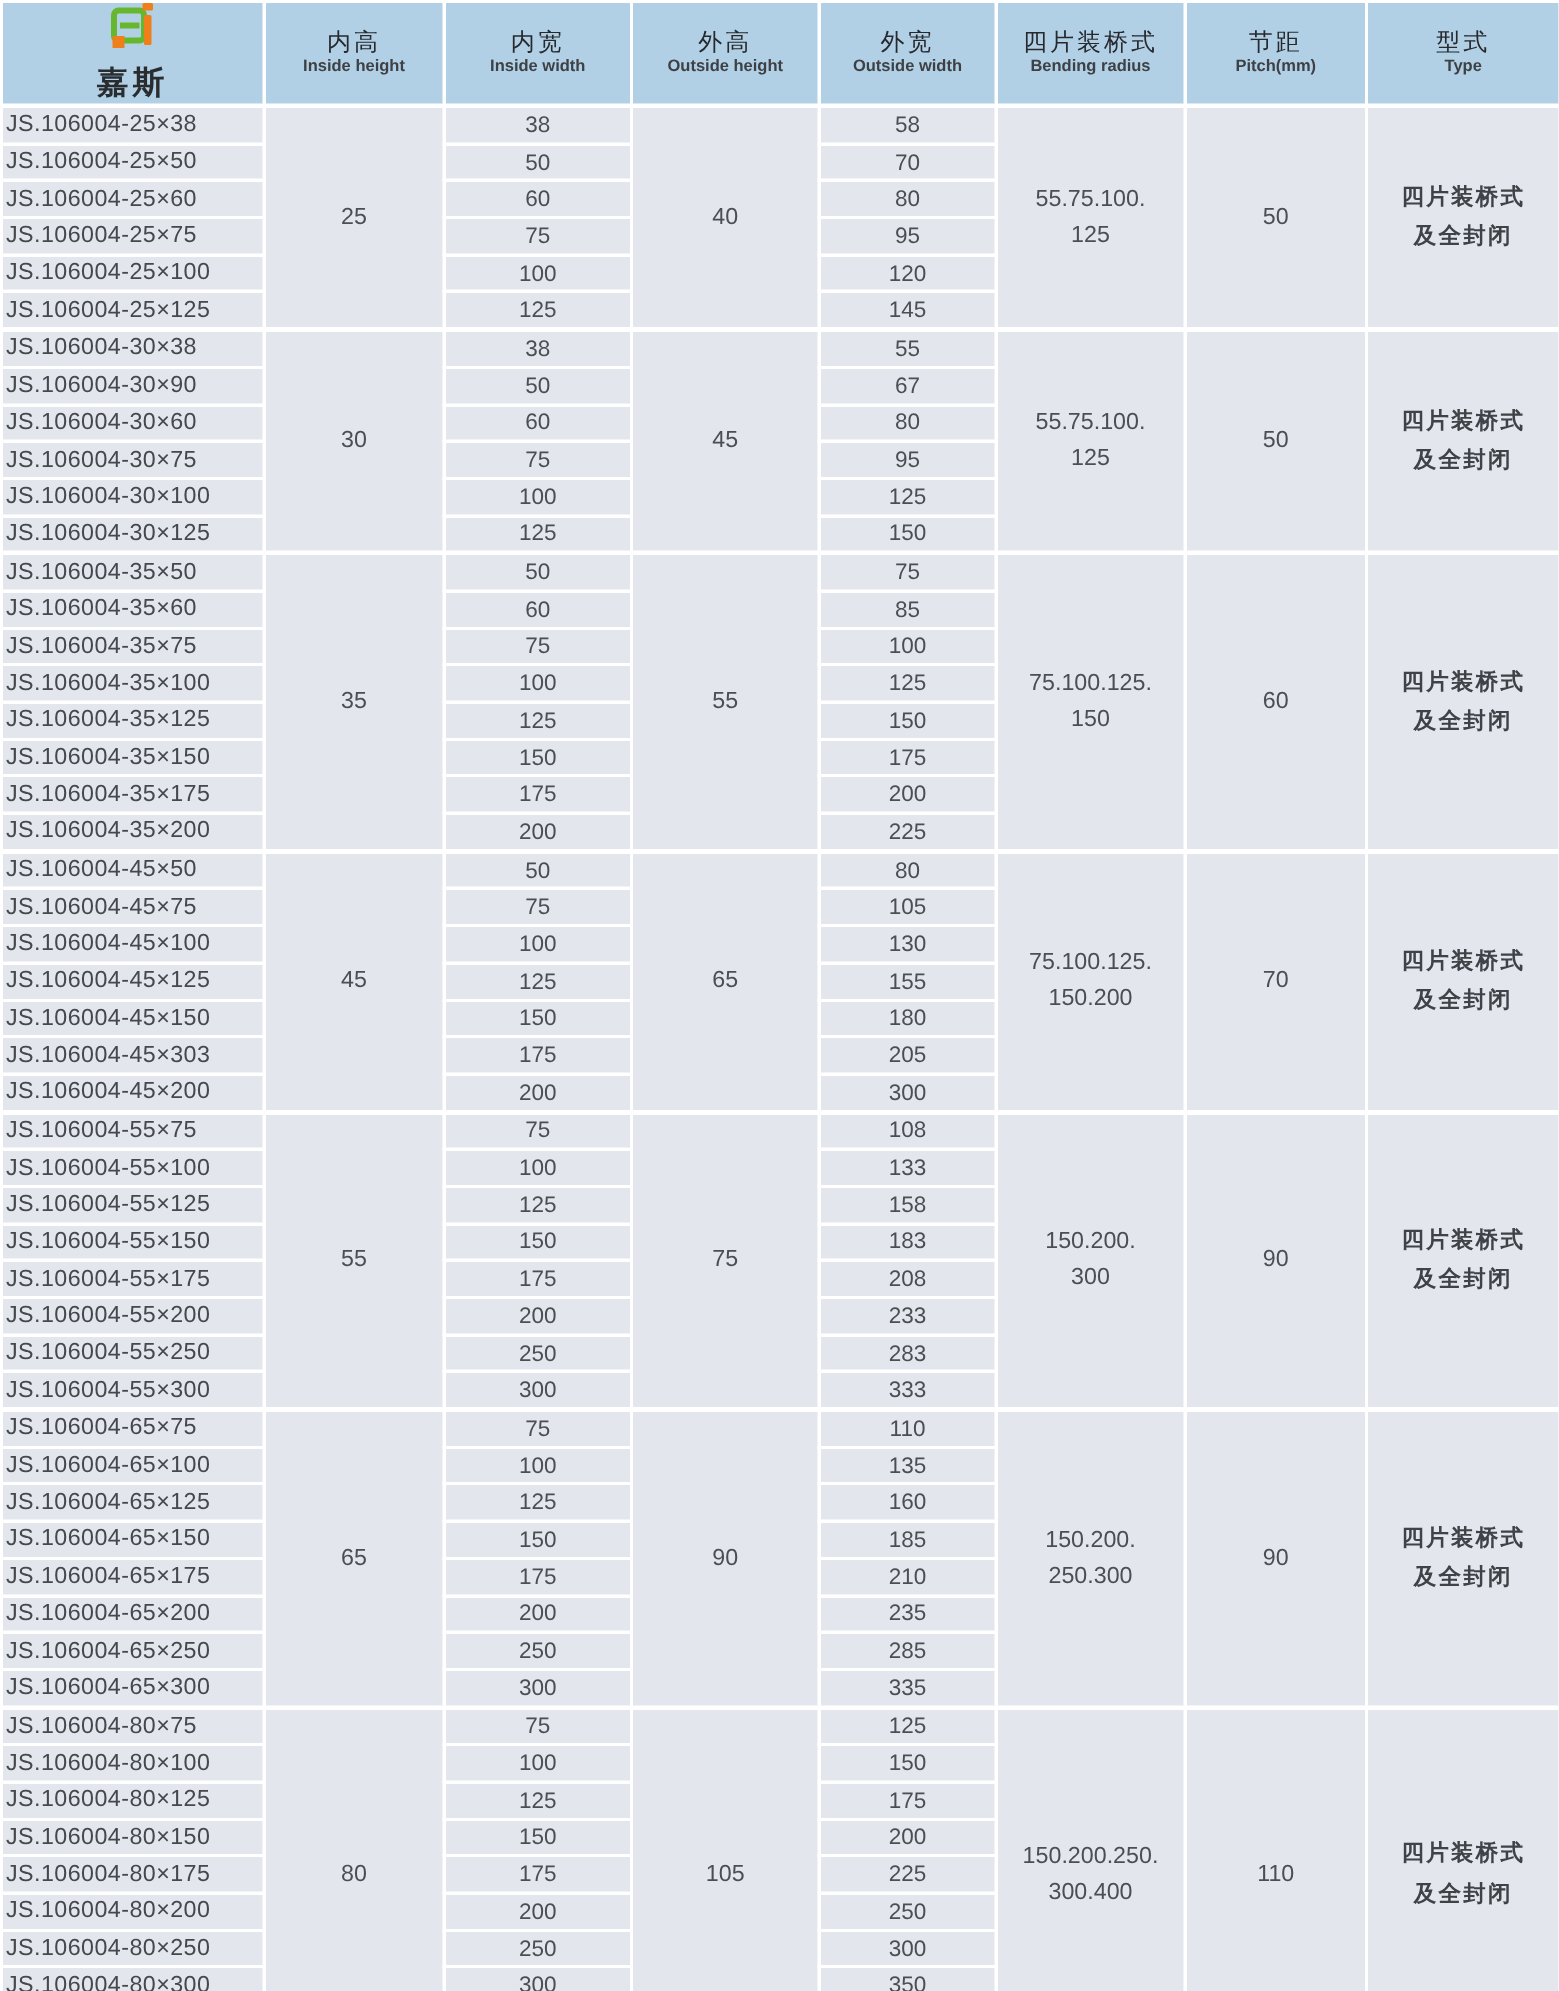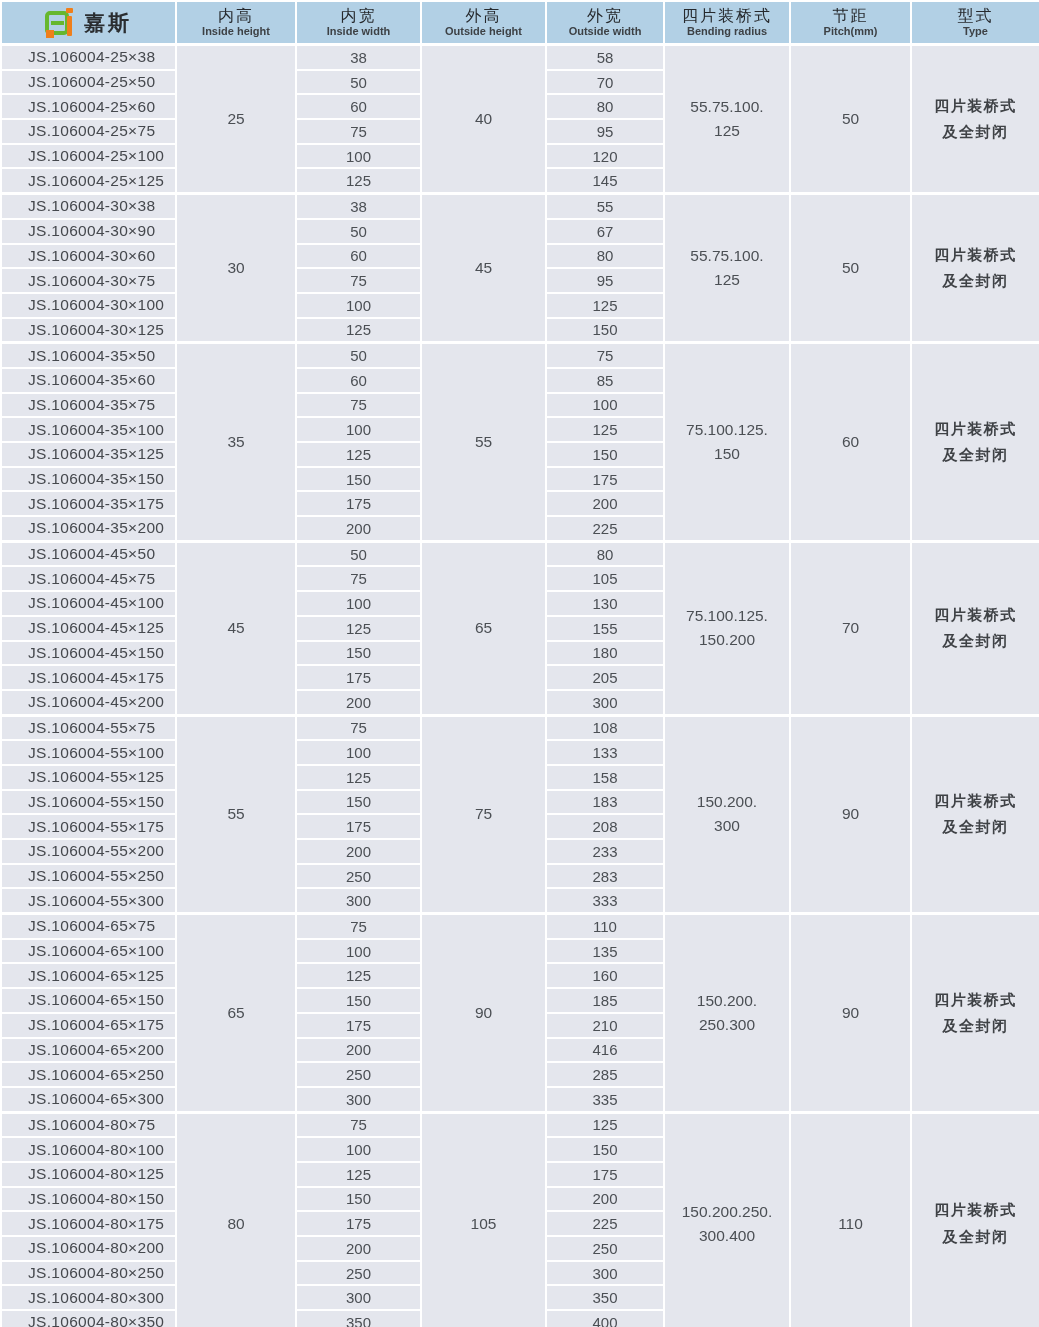--- a/index.html
+++ b/index.html
@@ -2,30 +2,30 @@
 <html><head>
 <meta charset="utf-8">
 <style>
   html,body{margin:0;padding:0;background:#ffffff;font-family:"Liberation Sans",sans-serif;}
   .page{width:1039px;}
   table{border-collapse:collapse;table-layout:fixed;width:1039px;border-bottom:3px solid #c0c6cd;}
   th,td{border:2px solid #ffffff;padding:0;text-align:center;vertical-align:middle;overflow:hidden;}
   thead th{background:#b2d0e5;height:41px;}
   thead .zh{font-size:16px;color:#26292d;font-weight:400;line-height:1.15;letter-spacing:2px;}
   thead .en{font-size:11px;color:#3d4145;line-height:1.2;}
-  .logo-wrap{display:flex;align-items:center;justify-content:center;gap:9px;}
+  .logo-wrap{display:flex;align-items:center;justify-content:center;gap:9px;flex-direction:column;}
   .brand-name{font-size:21px;color:#2a2d30;font-weight:600;letter-spacing:3px;}
   .logo-icon{position:relative;width:30px;height:30px;display:inline-block;}
   .logo-green{position:absolute;left:0;top:3px;width:24px;height:24px;border:4px solid #66b72e;border-radius:5px;box-sizing:border-box;}
   .logo-green-mid{position:absolute;left:6px;top:13px;width:13px;height:4px;background:#66b72e;}
   .logo-orange-sq{position:absolute;left:1px;bottom:0;width:8px;height:8px;background:#ef7f1b;}
   .logo-orange-bar{position:absolute;right:3px;top:8px;width:5px;height:20px;background:#ef7f1b;border-radius:1px;}
   .logo-orange-dot{position:absolute;right:2px;top:0;width:7px;height:5px;background:#ef7f1b;border-radius:1px;}
   tbody td{background:#e4e6ed;height:22.7px;font-size:15px;color:#4b4f54;}
-  tbody td.model{text-align:left;padding-left:26px;font-size:15.5px;color:#45484d;letter-spacing:0.3px;}
+  tbody td.model{text-align:left;padding-left:2px;font-size:15.5px;color:#45484d;letter-spacing:0.3px;}
   tbody td.merged{font-size:15.5px;color:#4b4f54;}
   tbody td.br div{line-height:1.55;}
   tbody td.type div{line-height:1.75;letter-spacing:1.5px;font-size:15px;color:#3f4246;font-weight:bold;}
   tr.group-start td{border-top:3px solid #ffffff;}
 </style>
 </head>
 <body>
 
 <div class="page">
   <table>
@@ -247,21 +247,21 @@
           <td class="model">JS.106004-45×125</td>
           <td class="num">125</td>
           <td class="num">155</td>
         </tr>
         <tr>
           <td class="model">JS.106004-45×150</td>
           <td class="num">150</td>
           <td class="num">180</td>
         </tr>
         <tr>
-          <td class="model">JS.106004-45×175</td>
+          <td class="model">JS.106004-45×303</td>
           <td class="num">175</td>
           <td class="num">205</td>
         </tr>
         <tr>
           <td class="model">JS.106004-45×200</td>
           <td class="num">200</td>
           <td class="num">300</td>
         </tr>
         <tr class="group-start">
           <td class="model">JS.106004-55×75</td>
@@ -346,21 +346,21 @@
           <td class="num">185</td>
         </tr>
         <tr>
           <td class="model">JS.106004-65×175</td>
           <td class="num">175</td>
           <td class="num">210</td>
         </tr>
         <tr>
           <td class="model">JS.106004-65×200</td>
           <td class="num">200</td>
-          <td class="num">416</td>
+          <td class="num">235</td>
         </tr>
         <tr>
           <td class="model">JS.106004-65×250</td>
           <td class="num">250</td>
           <td class="num">285</td>
         </tr>
         <tr>
           <td class="model">JS.106004-65×300</td>
           <td class="num">300</td>
           <td class="num">335</td>

